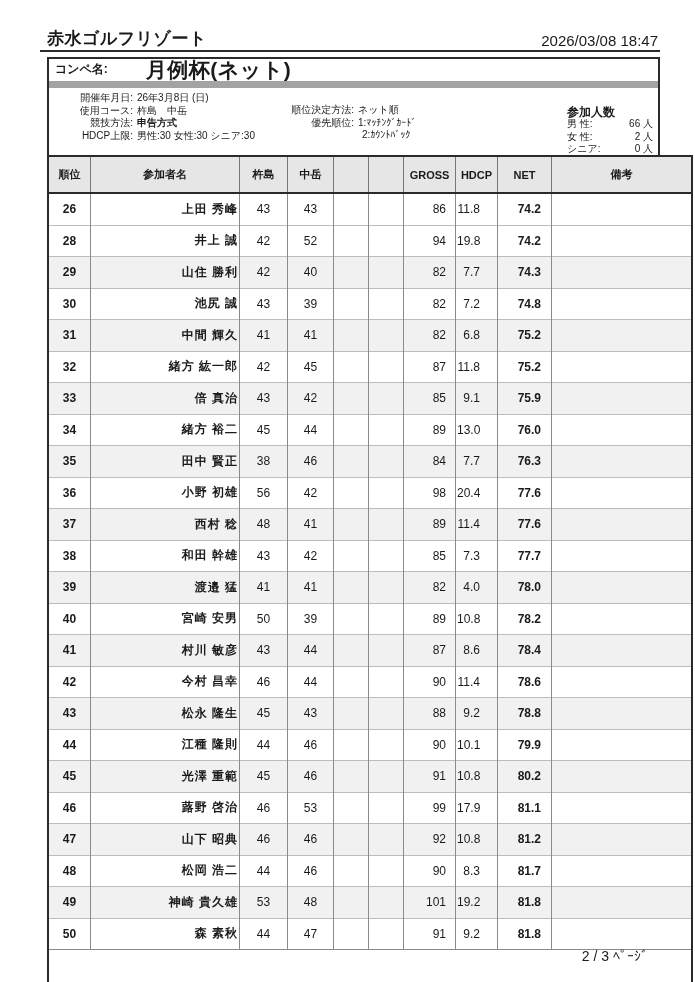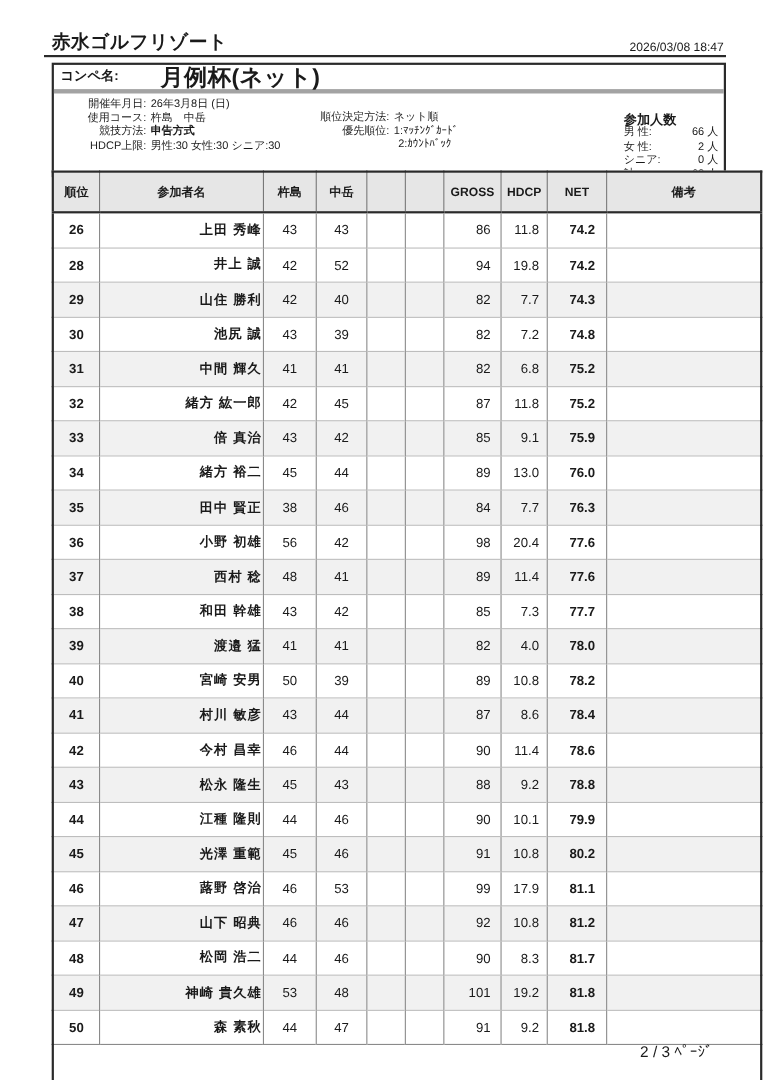--- a/index.html
+++ b/index.html
@@ -3,25 +3,25 @@
 <meta charset="utf-8">
 <style>
   html,body{margin:0;padding:0;background:#ffffff;}
   body{font-family:"Liberation Sans","DejaVu Sans",sans-serif;color:#1a1a1a;}
   .page{position:relative;width:695px;height:982px;background:#ffffff;overflow:hidden;}
 
   
   .topbar{position:absolute;left:40px;top:26px;width:620px;height:24px;
           border-bottom:2px solid #2a2a2a;display:flex;justify-content:space-between;align-items:flex-end;}
   .resort{font-size:17px;font-weight:bold;letter-spacing:.5px;padding-left:7px;}
-  .datetime{font-size:11px;padding-right:2px;padding-bottom:1px;}
+  .datetime{font-size:15px;padding-right:2px;padding-bottom:1px;}
 
   
   .header-box{position:absolute;left:47px;top:57px;width:609px;border:2px solid #2a2a2a;background:#fff;}
-  .compe-row{border-bottom:4px solid #a3a3a3;padding:2px 16px 3px 6px;height:17px;display:flex;align-items:center;}
+  .compe-row{border-bottom:7px solid #a3a3a3;padding:2px 16px 3px 6px;height:17px;display:flex;align-items:center;}
   .compe-label{font-size:12px;font-weight:bold;}
   .compe-name{font-size:21px;font-weight:bold;margin-left:38px;letter-spacing:.5px;}
   .info-area{position:relative;height:74px;font-size:10px;}
   .info-row{display:flex;line-height:12.5px;}
   .lbl{text-align:right;white-space:pre;}
   .val{margin-left:4px;white-space:pre;}
   .info-left{position:absolute;left:2px;top:4px;}
   .info-left .lbl{width:82px;}
   .bold{font-weight:bold;}
   .info-mid{position:absolute;left:210px;top:16px;}
@@ -42,21 +42,21 @@
                    border-top:1px solid #bdbdbd;overflow:hidden;white-space:nowrap;}
   table.results th:first-child,table.results td:first-child{border-left:none;}
   tr.alt td{background:#f1f1f1;}
   .c0{width:39px;}  td.c0{text-align:center;font-weight:bold;}
   .c1{width:146px;} td.c1{text-align:right;padding-left:8px;font-weight:bold;letter-spacing:1px;}
   .c2{width:45px;}  td.c2{text-align:center;}
   .c3{width:43px;}  td.c3{text-align:center;}
   .c4{width:32px;}
   .c5{width:32px;}
   .c6{width:49px;}  td.c6{text-align:right;padding-right:9px;}
-  .c7{width:39px;}  td.c7{text-align:right;padding-right:7px;}
+  .c7{width:39px;}  td.c7{text-align:right;padding-right:17px;}
   .c8{width:51px;}  td.c8{text-align:right;padding-right:10px;font-weight:bold;}
   .c9{width:137px;}
   tr.filler td{height:34px;background:#fff;border-top:1px solid #8a8a8a;border-left:none;}
 
   .footer{position:absolute;left:47px;top:948px;width:609px;text-align:right;font-size:14px;padding-right:8px;box-sizing:border-box;}
 </style>
 </head>
 <body>
 
 <div class="page">

